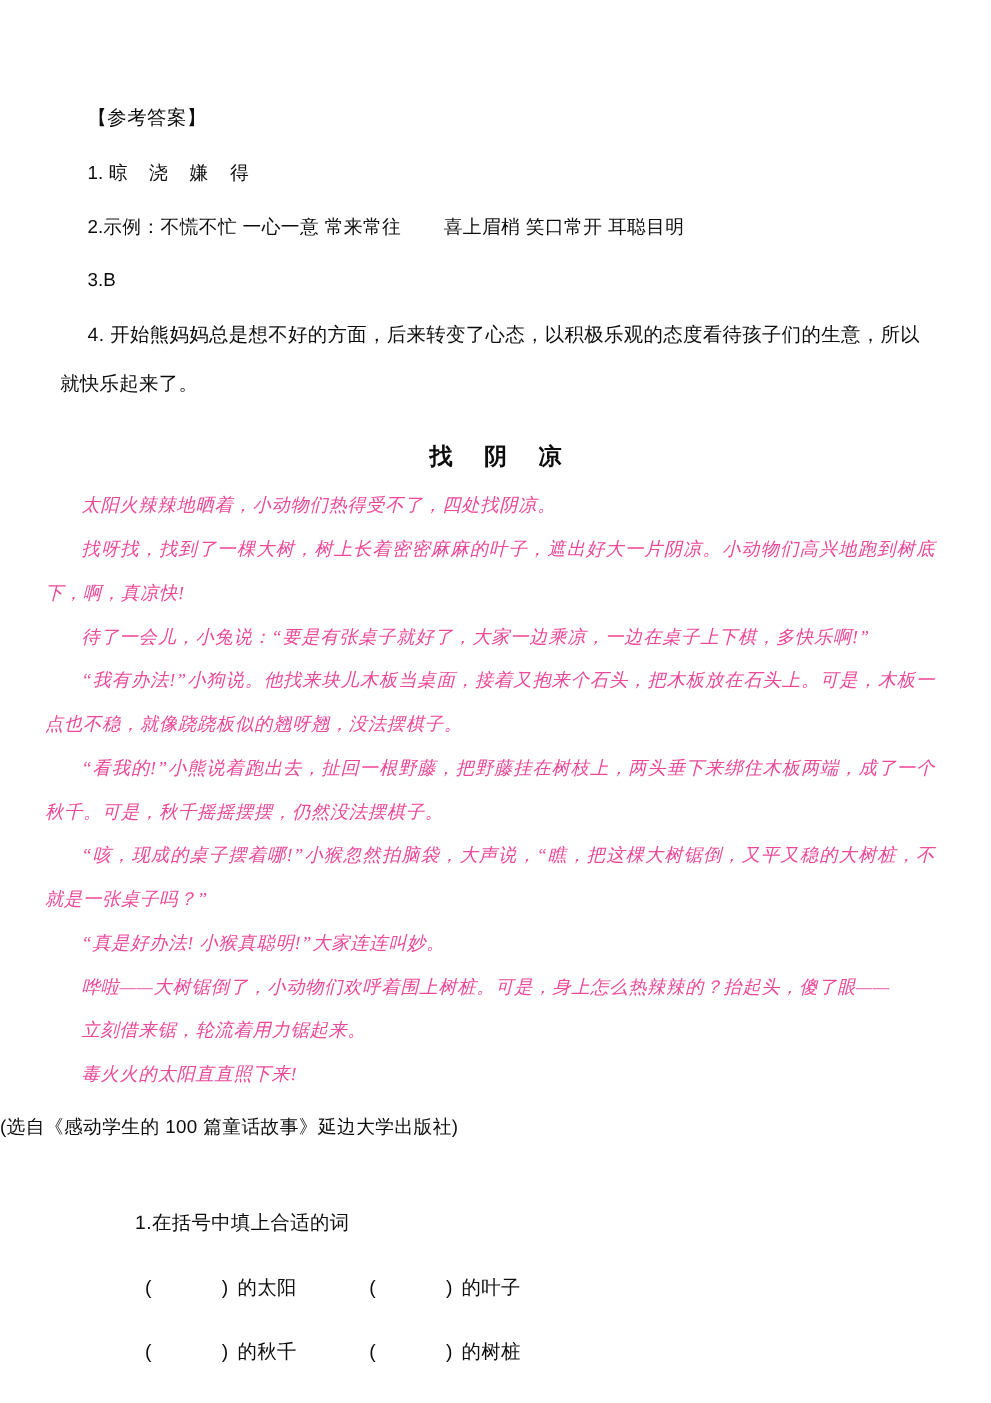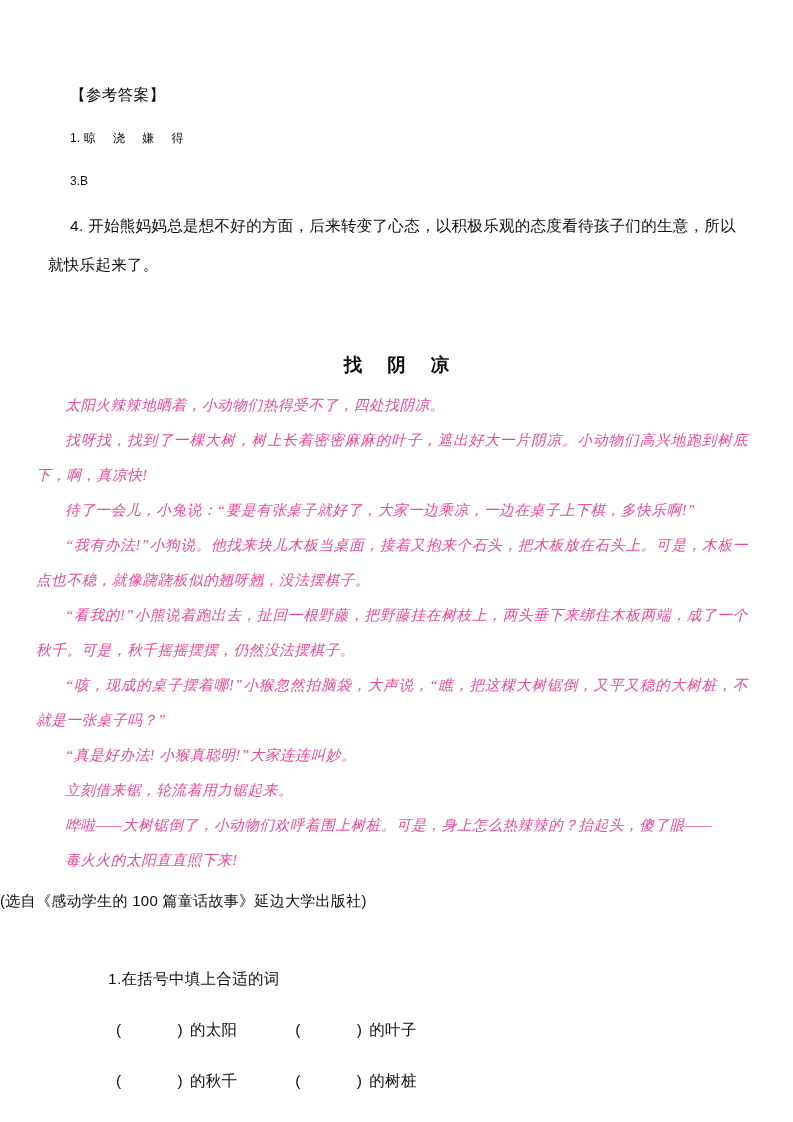--- a/index.html
+++ b/index.html
@@ -33,21 +33,21 @@
     width: 700px;
   }
   .answer-heading {
     font-size: 15.5px;
     line-height: 22px;
     margin-left: 22px;
     letter-spacing: 0.4px;
     white-space: nowrap;
   }
   .answer-line {
-    font-size: 12px;
+    font-size: 15px;
     line-height: 21px;
     margin-top: 22px;
     margin-left: 22px;
     letter-spacing: 0.3px;
     white-space: nowrap;
   }
   .answer-line .num { letter-spacing: 0px; }
   .ans1-chars span { margin-right: 17px; }
   .gap-wide { display: inline-block; width: 34px; }
   .answer-para {
@@ -143,20 +143,23 @@
 
     <div class="answer-heading">【参考答案】</div>
 
     <div class="answer-line">
       <span class="num">1.</span>
       <span class="ans1-chars">
         <span>晾</span><span>浇</span><span>嫌</span><span>得</span>
       </span>
     </div>
 
+    <div class="answer-line">
+      <span class="num">2.</span><span>示例：</span><span>不慌不忙 一心一意 常来常往</span><span class="gap-wide"></span><span>喜上眉梢 笑口常开 耳聪目明</span>
+    </div>
 
     <div class="answer-line">
       <span class="num">3.</span><span>B</span>
     </div>
 
     <div class="answer-para">
       <span class="num">4.</span>
       <span>开始熊妈妈总是想不好的方面，后来转变了心态，以积极乐观的态度看待孩子们的生意，所以就快乐起来了。</span>
     </div>
 
@@ -165,22 +168,22 @@
   <div class="story-title">找 阴 凉</div>
 
   <div class="story">
     <p>太阳火辣辣地晒着，小动物们热得受不了，四处找阴凉。</p>
     <p>找呀找，找到了一棵大树，树上长着密密麻麻的叶子，遮出好大一片阴凉。小动物们高兴地跑到树底下，啊，真凉快!</p>
     <p>待了一会儿，小兔说：“要是有张桌子就好了，大家一边乘凉，一边在桌子上下棋，多快乐啊!”</p>
     <p>“我有办法!”小狗说。他找来块儿木板当桌面，接着又抱来个石头，把木板放在石头上。可是，木板一点也不稳，就像跷跷板似的翘呀翘，没法摆棋子。</p>
     <p>“看我的!”小熊说着跑出去，扯回一根野藤，把野藤挂在树枝上，两头垂下来绑住木板两端，成了一个秋千。可是，秋千摇摇摆摆，仍然没法摆棋子。</p>
     <p>“咳，现成的桌子摆着哪!”小猴忽然拍脑袋，大声说，“瞧，把这棵大树锯倒，又平又稳的大树桩，不就是一张桌子吗？”</p>
     <p>“真是好办法! 小猴真聪明!”大家连连叫妙。</p>
+    <p>哗啦——大树锯倒了，小动物们欢呼着围上树桩。可是，身上怎么热辣辣的？抬起头，傻了眼——</p>
     <p>立刻借来锯，轮流着用力锯起来。</p>
-    <p>哗啦——大树锯倒了，小动物们欢呼着围上树桩。可是，身上怎么热辣辣的？抬起头，傻了眼——</p>
     <p>毒火火的太阳直直照下来!</p>
   </div>
 
   <div class="source">(选自《感动学生的 100 篇童话故事》延边大学出版社)</div>
 
   <div class="questions">
 
     <div class="q-stem">1.在括号中填上合适的词</div>
 
     <div class="q-row">

